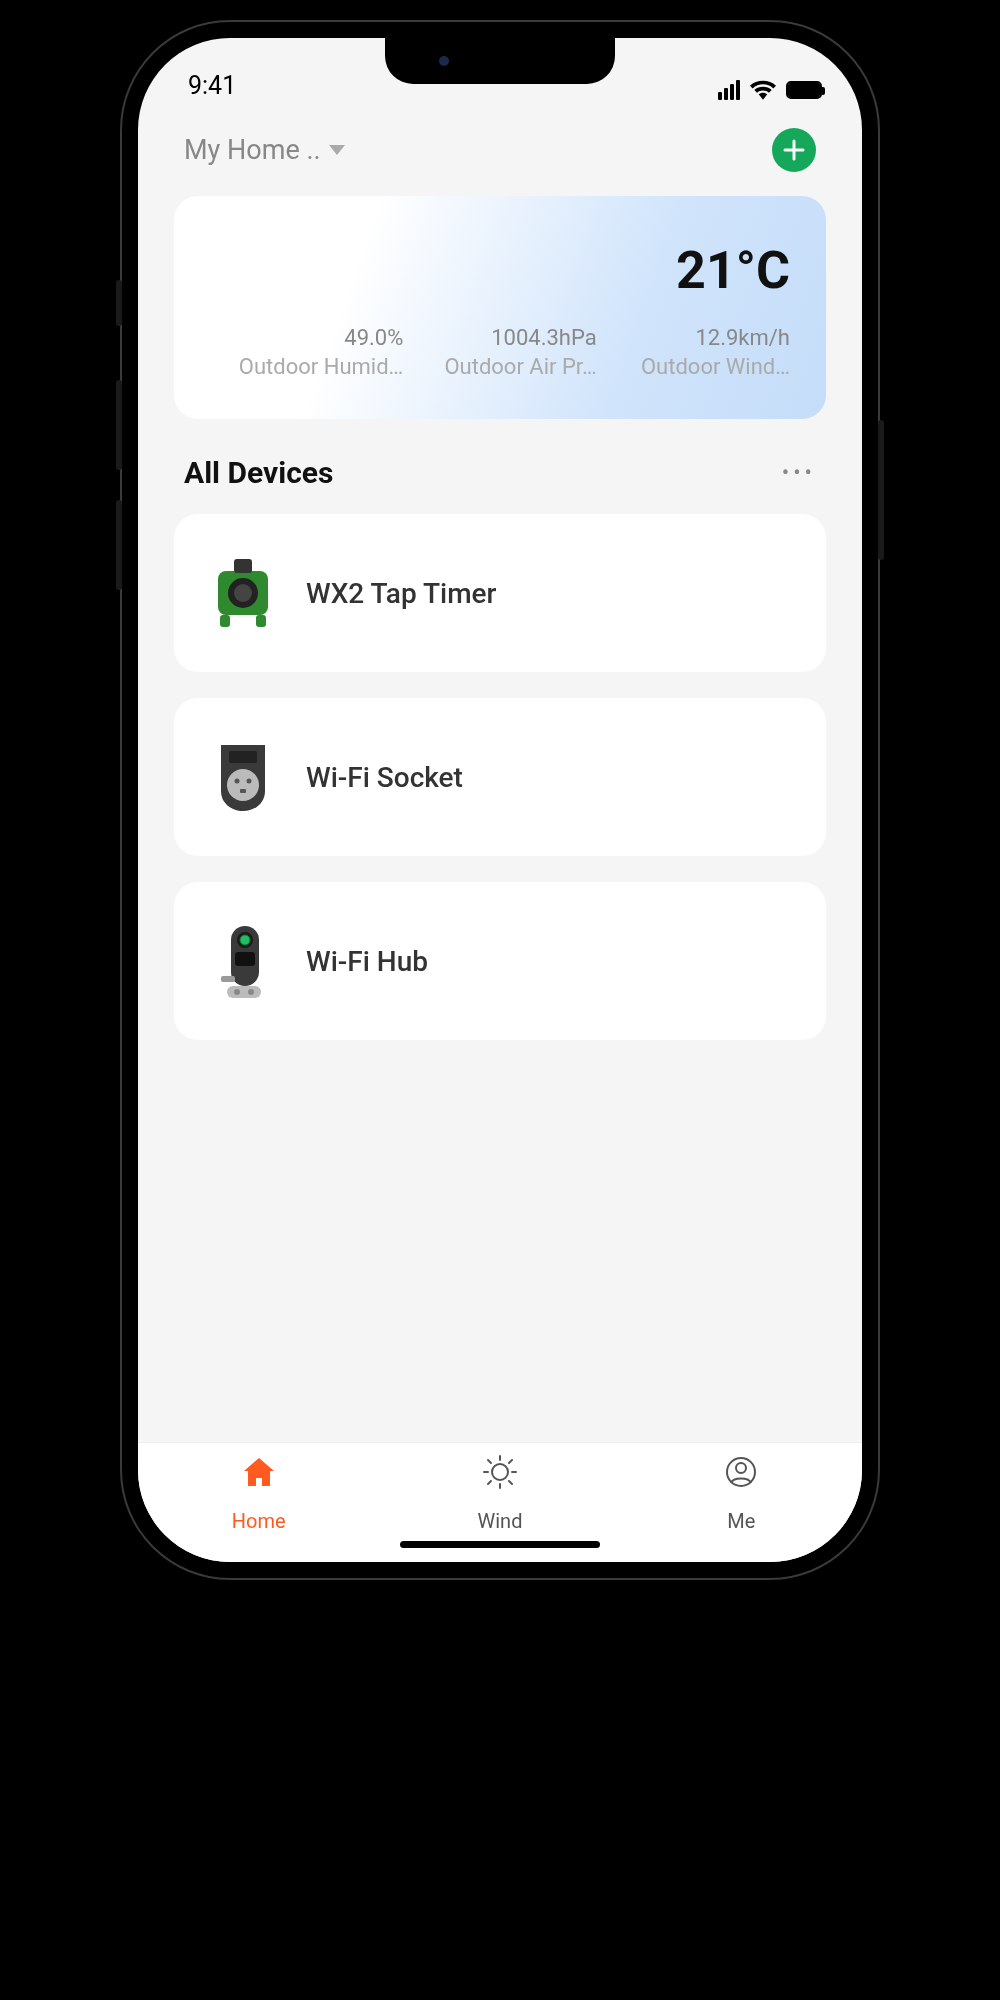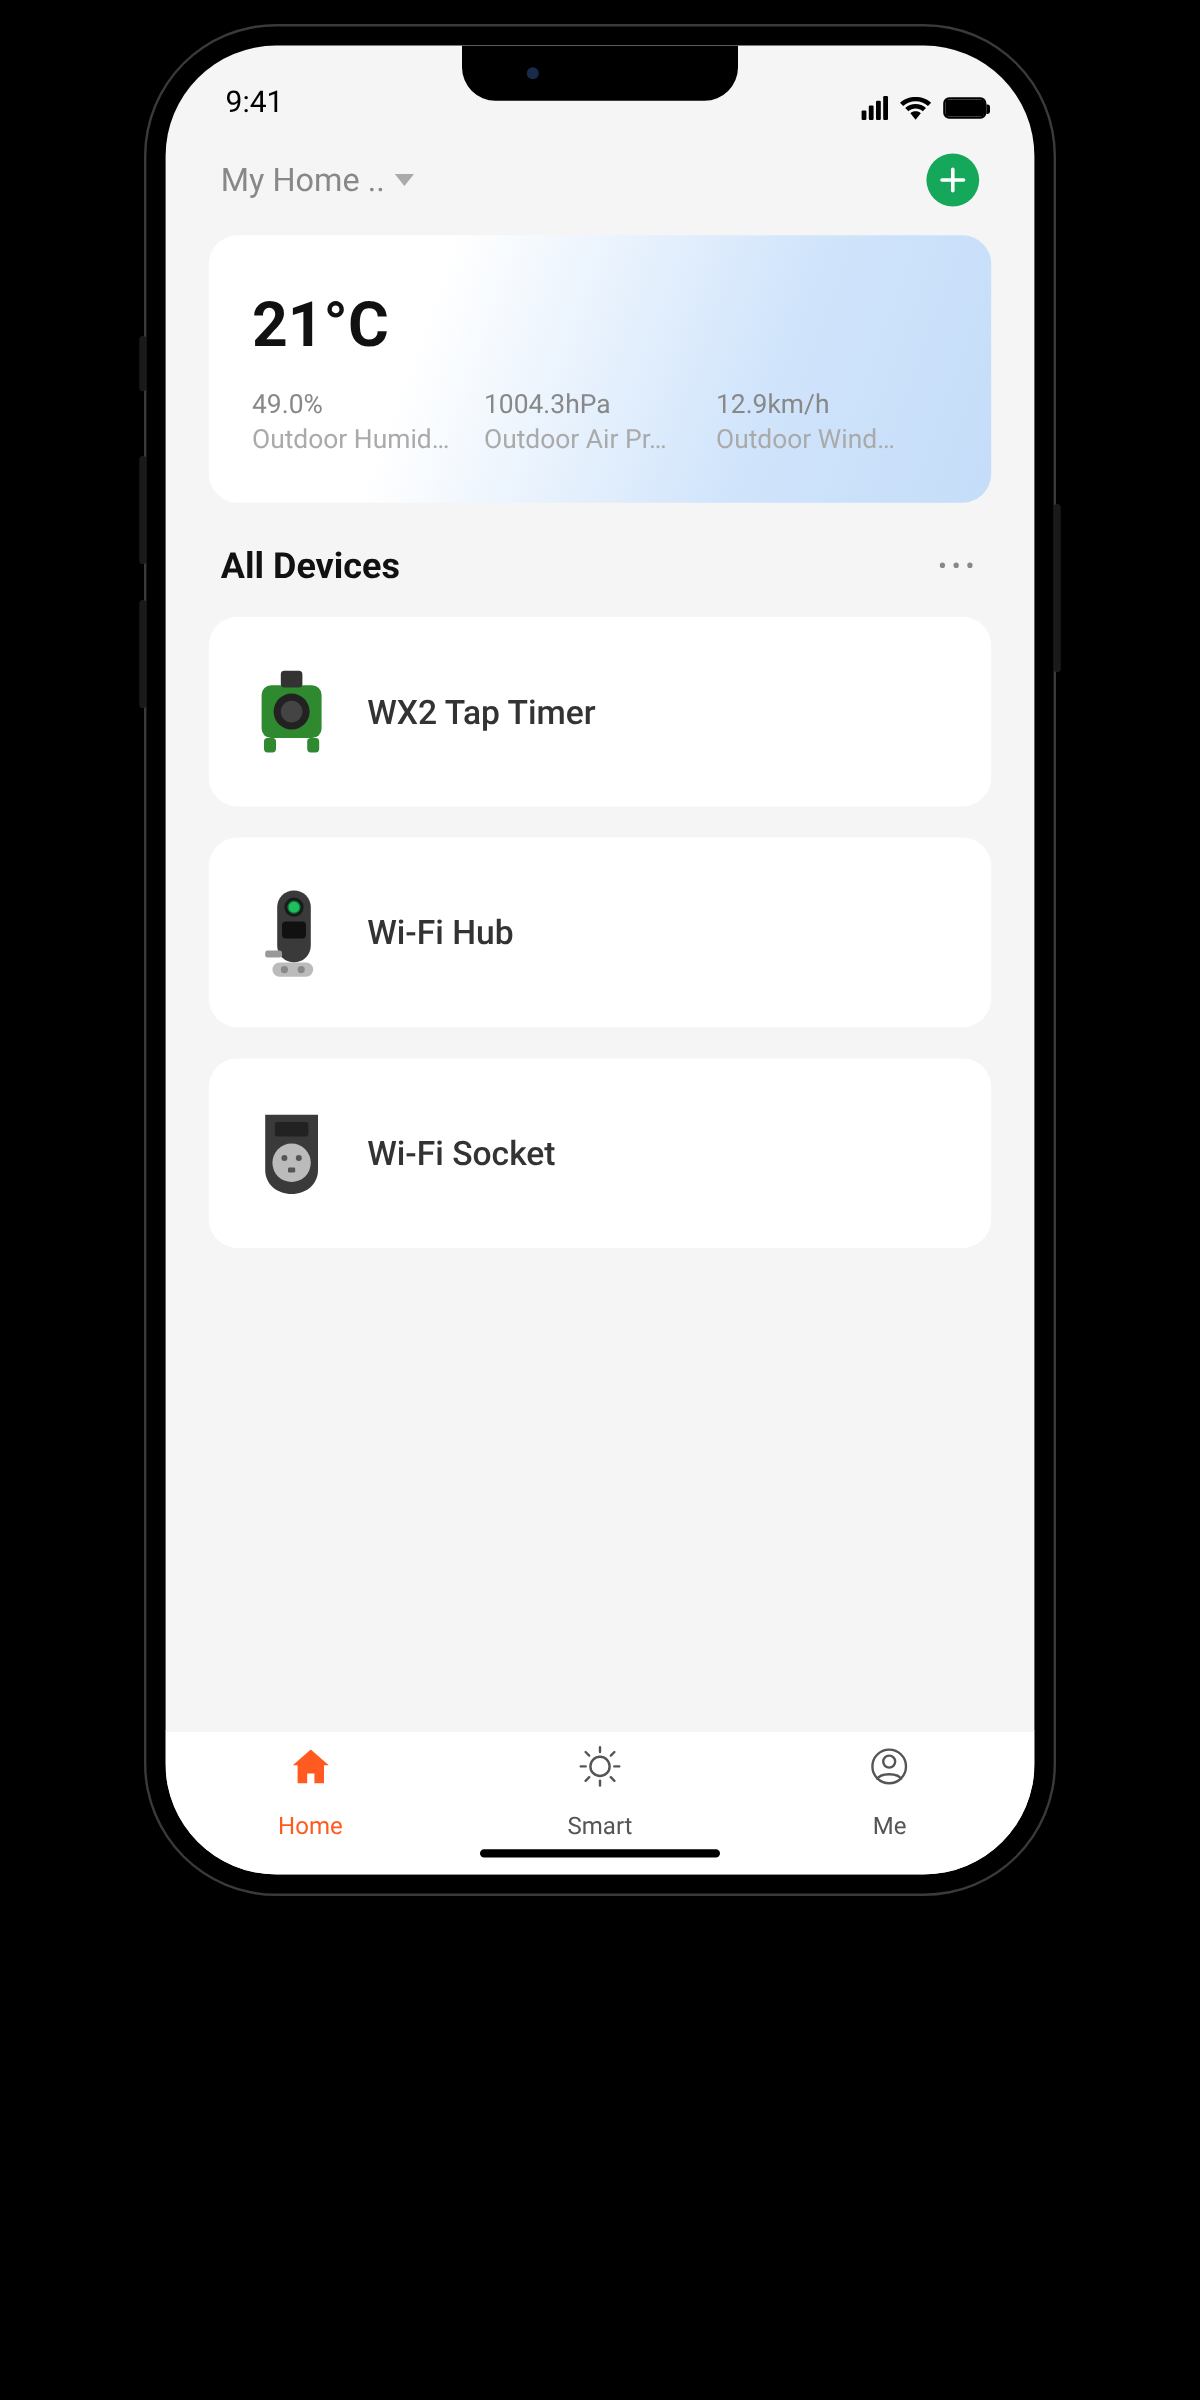--- a/index.html
+++ b/index.html
@@ -83,20 +83,21 @@
   .add-btn {
     width:44px;height:44px;border-radius:50%;background:#15a85a;
     display:flex;align-items:center;justify-content:center;color:#fff;font-size:32px;font-weight:400;line-height:0;
   }
 
   .weather-card {
     background: linear-gradient(110deg, #ffffff 0%, #ffffff 28%, #d0e4fb 70%, #c5ddf9 100%);
     border-radius: 24px;
     padding: 44px 36px 40px 36px;
     margin-bottom: 28px;
+    text-align: right;
   }
   .temp { font-size: 52px; font-weight: 700; color:#111; margin-bottom: 24px; }
   .weather-row { display:flex; gap: 0; }
   .weather-col { flex:1; min-width:0; }
   .wv { font-size:22px; font-weight:400; color:#888; margin-bottom:4px; }
   .wl { font-size:22px; font-weight:400; color:#aaa; white-space:nowrap; overflow:hidden; text-overflow:ellipsis; max-width: 210px;}
 
   .section-header {
     display:flex; justify-content:space-between; align-items:center;
     padding: 8px 10px 24px 10px;
@@ -206,50 +207,50 @@
           <svg width="66" height="72" viewBox="0 0 66 72">
             <rect x="8" y="14" width="50" height="44" rx="8" fill="#2f8a2f"></rect>
             <rect x="24" y="2" width="18" height="14" rx="3" fill="#333"></rect>
             <circle cx="33" cy="36" r="15" fill="#222"></circle>
             <circle cx="33" cy="36" r="9" fill="#444"></circle>
             <rect x="10" y="58" width="10" height="12" rx="3" fill="#2f8a2f"></rect>
             <rect x="46" y="58" width="10" height="12" rx="3" fill="#2f8a2f"></rect>
           </svg>
         </div>
         <div class="device-name">WX2 Tap Timer</div>
+      </div>
+
+      <div class="device-card">
+        <div class="device-icon">
+          <svg width="56" height="72" viewBox="0 0 56 72">
+            <path d="M6 4 H50 V50 C50 62 40 70 28 70 C16 70 6 62 6 50 Z" fill="#3a3a3a"></path>
+            <rect x="14" y="10" width="28" height="12" rx="2" fill="#222"></rect>
+            <circle cx="28" cy="44" r="16" fill="#bbb"></circle>
+            <circle cx="22" cy="40" r="2.5" fill="#555"></circle>
+            <circle cx="34" cy="40" r="2.5" fill="#555"></circle>
+            <rect x="25" y="48" width="6" height="4" rx="1" fill="#555"></rect>
+          </svg>
+        </div>
+        <div class="device-name">Wi-Fi Socket</div>
       </div>
 
       <div class="device-card">
         <div class="device-icon">
           <svg width="60" height="78" viewBox="0 0 60 78">
             <rect x="18" y="4" width="28" height="60" rx="14" fill="#3a3a3a"></rect>
             <circle cx="32" cy="18" r="8" fill="#1a1a1a"></circle>
             <circle cx="32" cy="18" r="5" fill="#1fbf5f" stroke="#0a7a3a" stroke-width="1"></circle>
             <rect x="22" y="30" width="20" height="14" rx="3" fill="#111"></rect>
             <rect x="8" y="54" width="14" height="6" rx="2" fill="#999"></rect>
             <rect x="14" y="64" width="34" height="12" rx="6" fill="#bbb"></rect>
             <circle cx="24" cy="70" r="3" fill="#888"></circle>
             <circle cx="38" cy="70" r="3" fill="#888"></circle>
           </svg>
         </div>
         <div class="device-name">Wi-Fi Hub</div>
-      </div>
-
-      <div class="device-card">
-        <div class="device-icon">
-          <svg width="56" height="72" viewBox="0 0 56 72">
-            <path d="M6 4 H50 V50 C50 62 40 70 28 70 C16 70 6 62 6 50 Z" fill="#3a3a3a"></path>
-            <rect x="14" y="10" width="28" height="12" rx="2" fill="#222"></rect>
-            <circle cx="28" cy="44" r="16" fill="#bbb"></circle>
-            <circle cx="22" cy="40" r="2.5" fill="#555"></circle>
-            <circle cx="34" cy="40" r="2.5" fill="#555"></circle>
-            <rect x="25" y="48" width="6" height="4" rx="1" fill="#555"></rect>
-          </svg>
-        </div>
-        <div class="device-name">Wi-Fi Socket</div>
       </div>
 
 
       <div style="height:10px"></div>
     </div>
 
     <div class="tab-bar">
       <div class="tab active">
         <div class="tab-icon">
           <svg width="34" height="32" viewBox="0 0 34 32">
@@ -267,21 +268,21 @@
                 <line x1="18" y1="30" x2="18" y2="34"></line>
               <line x1="2" y1="18" x2="6" y2="18"></line>
                 <line x1="30" y1="18" x2="34" y2="18"></line>
               <line x1="6" y1="6" x2="9" y2="9"></line>
                 <line x1="27" y1="27" x2="30" y2="30"></line>
               <line x1="27" y1="9" x2="30" y2="6"></line>
                 <line x1="6" y1="30" x2="9" y2="27"></line>
             </g>
           </svg>
         </div>
-        <span>Smart</span>
+        <span>Wind</span>
       </div>
       <div class="tab">
         <div class="tab-icon">
           <svg width="32" height="32" viewBox="0 0 32 32">
             <circle cx="16" cy="16" r="14" fill="none" stroke="#555" stroke-width="2"></circle>
             <circle cx="16" cy="12" r="5" fill="none" stroke="#555" stroke-width="2"></circle>
             <path d="M6 27 C8 21 24 21 26 27" fill="none" stroke="#555" stroke-width="2"></path>
           </svg>
         </div>
         <span>Me</span>

